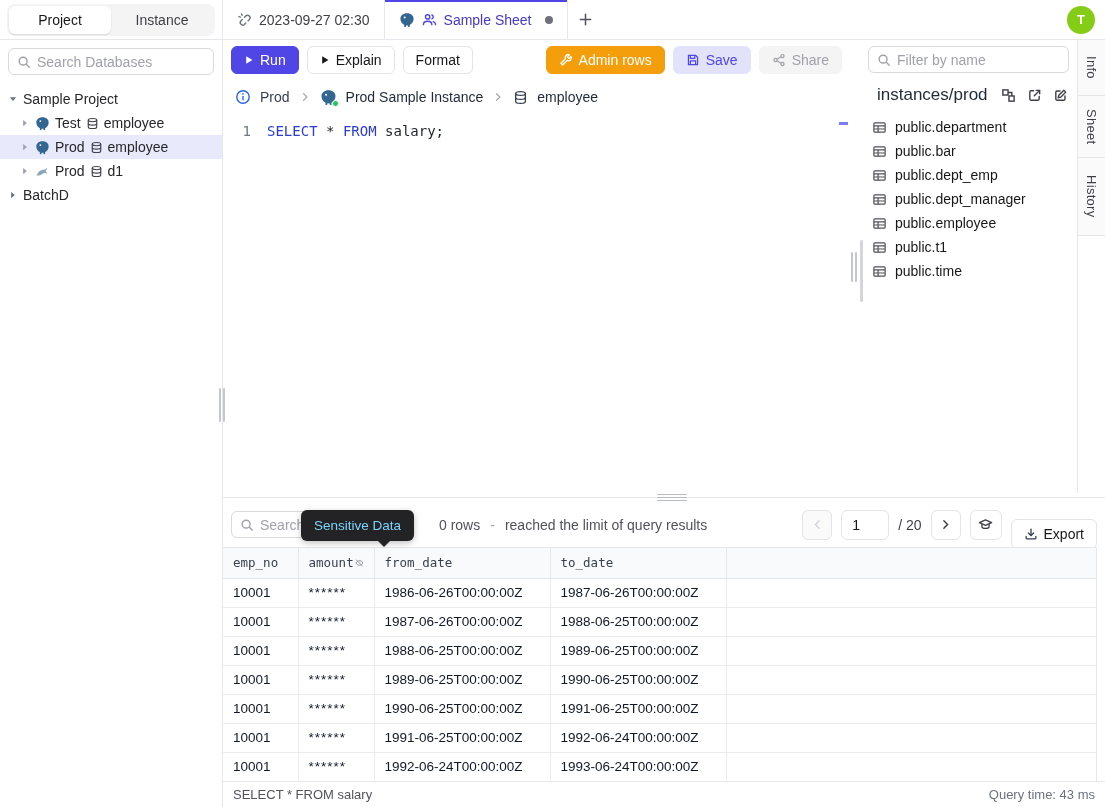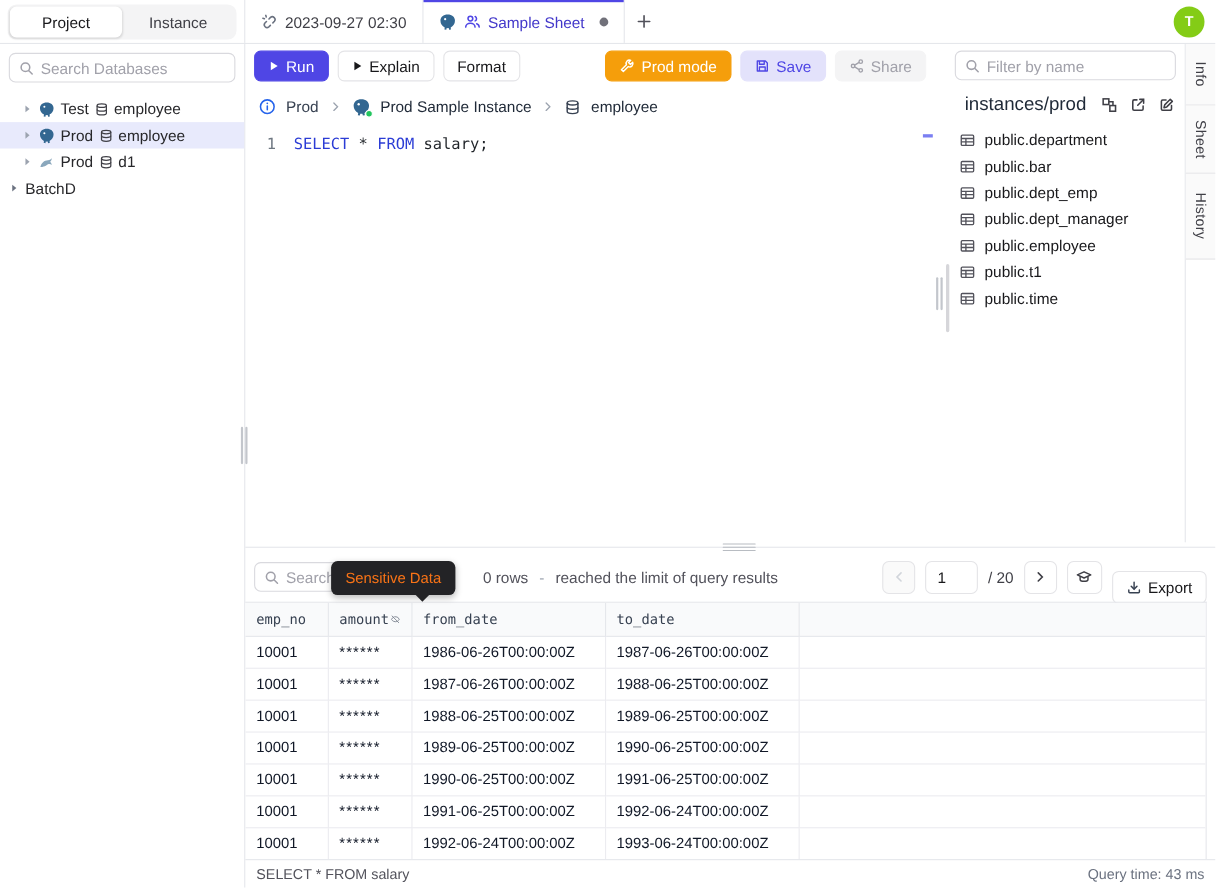--- a/index.html
+++ b/index.html
@@ -103,21 +103,21 @@
   .res-toolbar .search-box { margin:0; width:172px; flex:none; }
   .rows-note { display:flex; align-items:center; gap:10px; font-size:14px; color:#52525b; margin-left:26px; white-space:nowrap; }
   .pager { margin-left:auto; display:flex; align-items:center; gap:9px; }
   .icon-btn { width:30px; height:30px; display:flex; align-items:center; justify-content:center;
               border:1px solid #e4e4e7; border-radius:6px; background:#fff; color:#3f3f46; cursor:pointer; }
   .icon-btn.disabled { background:#fafafa; color:#d1d5db; cursor:default; }
   .page-input { width:48px; height:30px; border:1px solid #e4e4e7; border-radius:6px; padding:0 10px; font-size:14px; font-family:inherit; color:#18181b; outline:none; }
   .page-total { font-size:14px; color:#3f3f46; }
   .btn-export { height:30px;margin-top:19px; }
 
-  .tooltip { position:absolute; left:78px; top:8px; background:#232326; color:#f97316; font-size:13.5px;
+  .tooltip { position:absolute; left:78px; top:8px; background:#232326; color:#7dd3fc; font-size:13.5px;
              padding:8px 13px; border-radius:6px; z-index:50; box-shadow:0 2px 6px rgba(0,0,0,.25); white-space:nowrap; }
   .tooltip::after { content:""; position:absolute; left:76px; bottom:-6px; border-left:7px solid transparent;
                     border-right:7px solid transparent; border-top:7px solid #232326; }
 
   .grid-wrap { flex:1; min-height:0; overflow:hidden; margin-right:8px; border-top:1px solid #e5e7eb; border-right:1px solid #e5e7eb; }
   table.grid { border-collapse:collapse; width:100%; table-layout:fixed; }
   .grid col.c0 { width:75px; } .grid col.c1 { width:76px; } .grid col.c2 { width:176px; } .grid col.c3 { width:176px; }
   .grid th { background:#f9fafb; font-family:"DejaVu Sans Mono", monospace; font-weight:normal; font-size:12.5px;
              color:#374151; text-align:left; padding:0 10px; height:30px; border-right:1px solid #e5e7eb; border-bottom:1px solid #e5e7eb; }
   .grid th .th-inner { display:flex; align-items:center; gap:1px; }
@@ -186,20 +186,28 @@
       <div class="search-box">
         <span>
           <svg width="14" height="14" viewBox="0 0 16 16" fill="none" stroke="#a1a1aa" stroke-width="1.6" stroke-linecap="round">
               <circle cx="7" cy="7" r="4.5"></circle>
               <path d="M10.6 10.6L14 14"></path>
             </svg>
         </span>
         <input placeholder="Search Databases" style="">
       </div>
       <div class="tree">
+        <div class="tree-row lvl0">
+          <span class="caret">
+            <svg width="10" height="10" viewBox="0 0 16 16" fill="#6b7280">
+                <path d="M3 5h10L8 11z"></path>
+              </svg>
+          </span>
+          <span>Sample Project</span>
+        </div>
         <div class="tree-row lvl1">
           <span class="caret">
             <svg width="10" height="10" viewBox="0 0 16 16" fill="#9ca3af">
                 <path d="M5 3v10l6-5z"></path>
               </svg>
           </span>
           <span>
             <svg width="15" height="15" viewBox="0 0 16 16">
                 <path fill="#336791" d="M8 1.2c3.9 0 6.6 2.3 6.6 5.6 0 2.7-1.6 5-3.9 6.2l.3 1.8-1.7.3-.4-1.6c-.3 0-.6.1-.9.1s-.6 0-.9-.1l-.4 1.6-1.7-.3.3-1.8C3 11.8 1.4 9.5 1.4 6.8 1.4 3.5 4.1 1.2 8 1.2z"></path>
                 <circle cx="5.7" cy="5.4" r="1" fill="#fff"></circle>
@@ -290,21 +298,21 @@
                 </svg>
               <span>Explain</span>
             </button>
             <button class="btn">
               <span>Format</span>
             </button>
             <button class="btn btn-admin">
               <svg width="14" height="14" viewBox="0 0 16 16" fill="none" stroke="#fff" stroke-width="1.5" stroke-linejoin="round">
                   <path d="M13.9 4.1a3.4 3.4 0 0 1-4.5 4.5L4.2 13.8l-2-2 5.2-5.2a3.4 3.4 0 0 1 4.5-4.5L9.6 4.4l2 2z"></path>
                 </svg>
-              <span>Prod mode</span>
+              <span>Admin rows</span>
             </button>
             <button class="btn btn-save">
               <svg width="14" height="14" viewBox="0 0 16 16" fill="none" stroke="#4f46e5" stroke-width="1.4" stroke-linejoin="round">
                   <path d="M2.8 2.8h8.4l2 2v8.4H2.8z"></path>
                   <path d="M5 2.8v3.4h5V2.8"></path>
                   <path d="M5 13.2V9h6v4.2"></path>
                 </svg>
               <span>Save</span>
             </button>
             <button class="btn btn-share">

